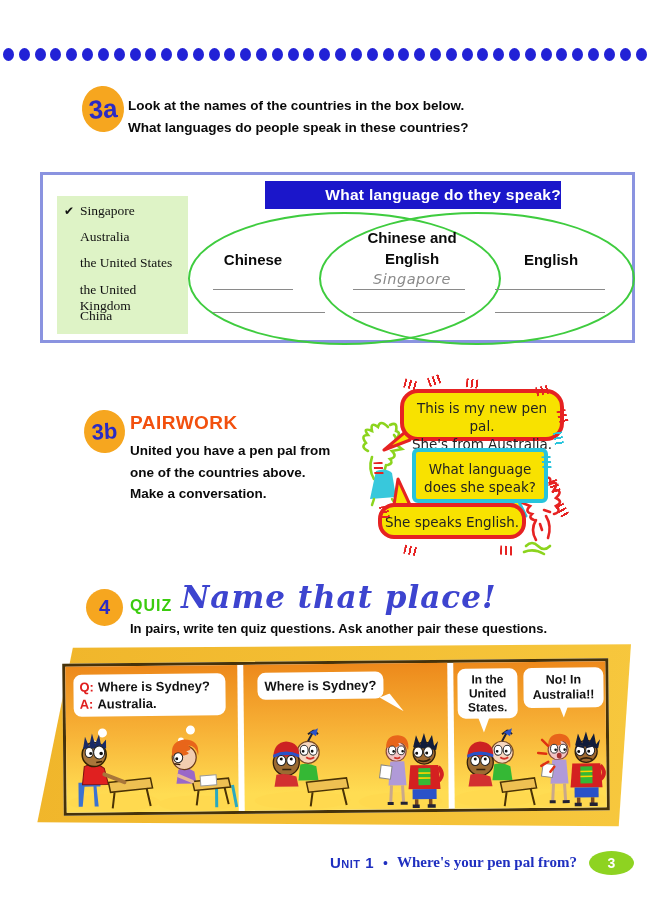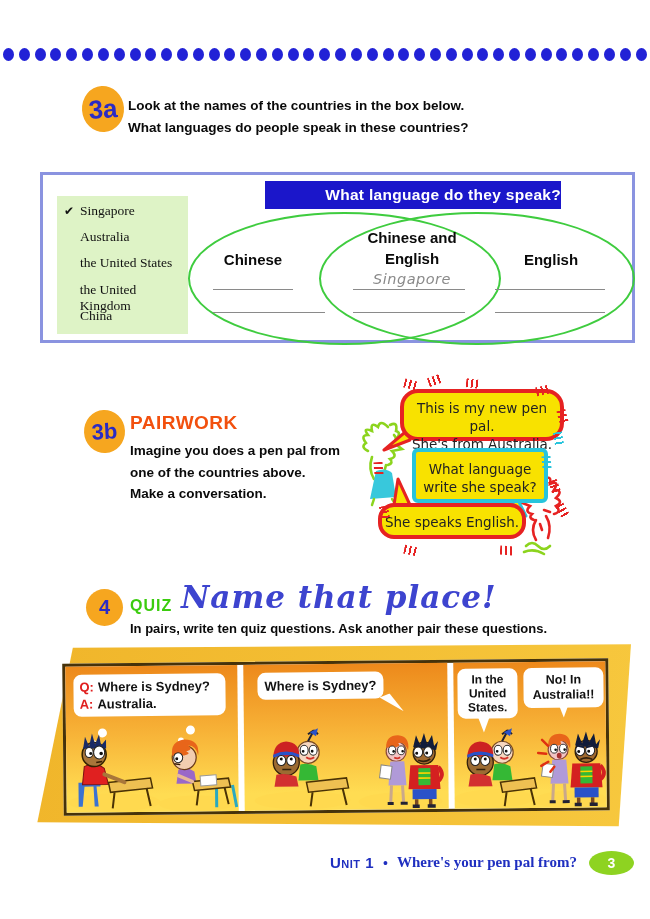--- a/index.html
+++ b/index.html
@@ -192,21 +192,21 @@
     <div class="vline" style="left:170px;top:137px;width:112px;"></div>
     <div class="vline" style="left:310px;top:137px;width:112px;"></div>
     <div class="vline" style="left:452px;top:137px;width:110px;"></div>
   </div>
 
   <div class="badge badge-3b">
       <span>3b</span>
     </div>
   <div class="pairwork">PAIRWORK</div>
   <div class="instr" style="left:130px;top:440px;">
-    <div>Imagine you does a pen pal from</div>
+    <div>United you have a pen pal from</div>
     <div>one of the countries above.</div>
     <div>Make a conversation.</div>
   </div>
 
   <svg class="abs" style="left:358px;top:413px;" width="48" height="94" viewBox="0 0 48 94">
     <g fill="none" stroke="#8cd41e" stroke-width="2.6" stroke-linecap="round">
       <path d="M30 14 Q22 6 20 14 Q12 8 14 18 Q4 14 10 22 Q2 22 8 30 Q2 34 10 38"></path>
       <path d="M32 12 Q40 8 38 18 Q44 20 38 26"></path>
       <path d="M36 22 Q40 26 36 30 L44 36 L34 38 Q40 44 32 46 Q36 50 30 52"></path>
       <path d="M28 52 L26 60"></path>
@@ -235,21 +235,21 @@
   </svg>
   <div class="bubble bub1">
     <div>This is my new pen pal.</div>
     <div>She's from Australia.</div>
   </div>
   <svg class="abs" style="left:498px;top:496px;" width="30" height="24">
     <polygon points="6,0 28,20 18,0" fill="#f8e200" stroke="#28c4dc" stroke-width="3" stroke-linejoin="round"></polygon>
   </svg>
   <div class="bubble bub2">
     <div>What language</div>
-    <div>write she speak?</div>
+    <div>does she speak?</div>
   </div>
   <svg class="abs" style="left:392px;top:477px;" width="22" height="30">
     <polygon points="6,2 2,28 18,28" fill="#f8e200" stroke="#e62222" stroke-width="3" stroke-linejoin="round"></polygon>
   </svg>
   <div class="bubble bub3">
     <div>She speaks English.</div>
   </div>
 
   <div class="dash" style="left:428px;top:376px;--c:#e62222;transform:rotate(-20deg);"></div>
   <div class="dash" style="left:466px;top:379px;--c:#e62222;transform:rotate(8deg);"></div>

